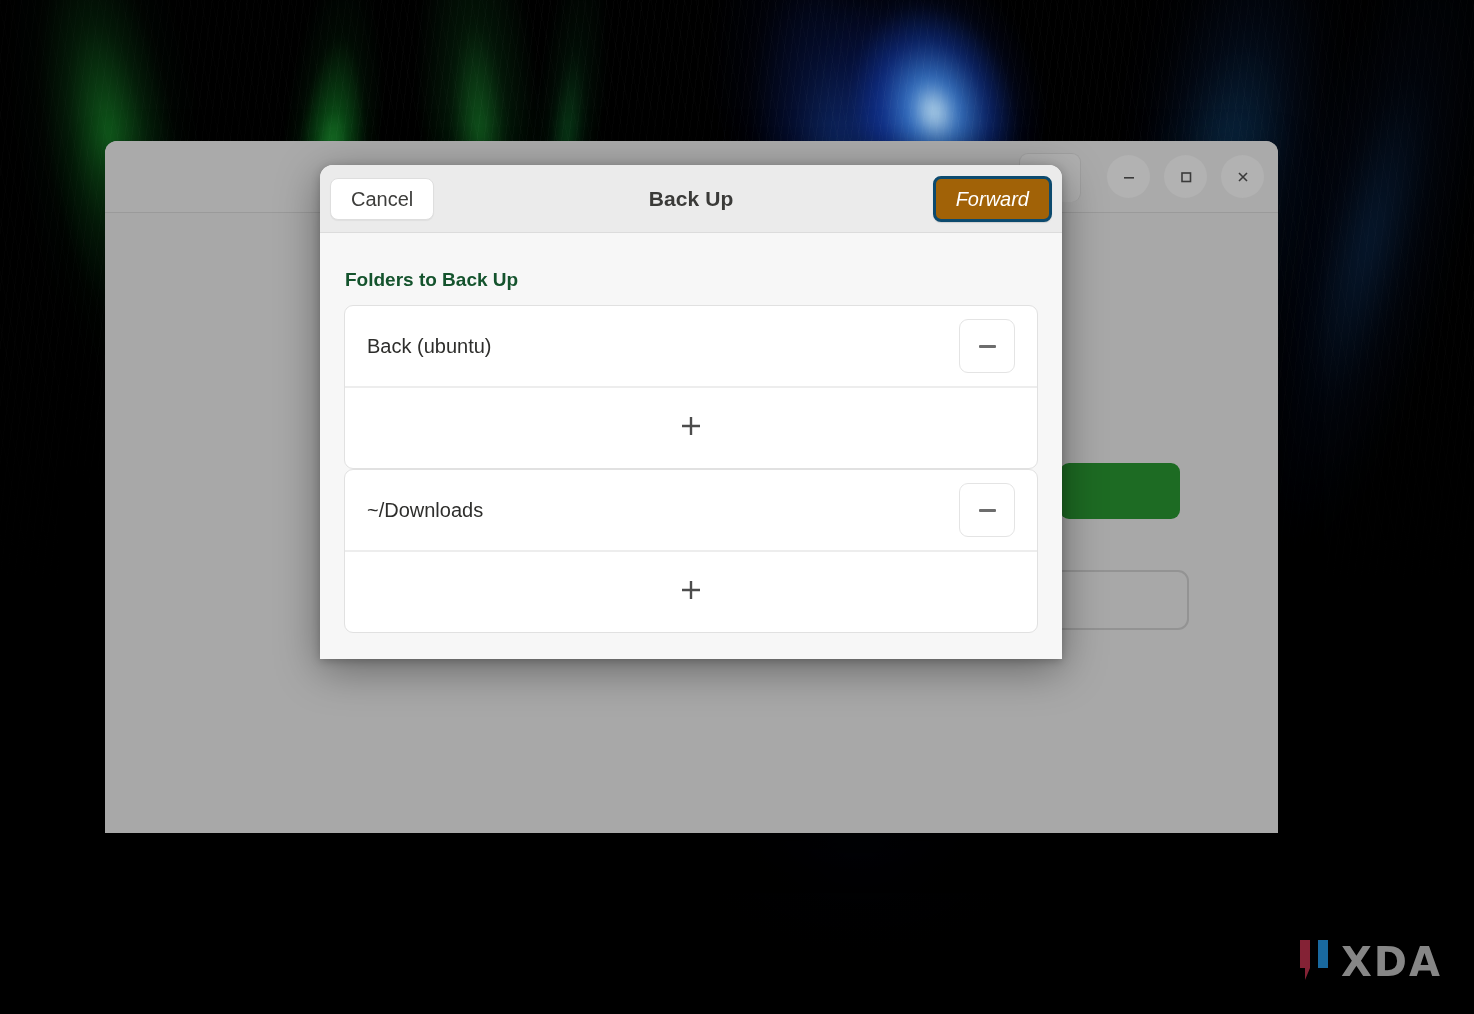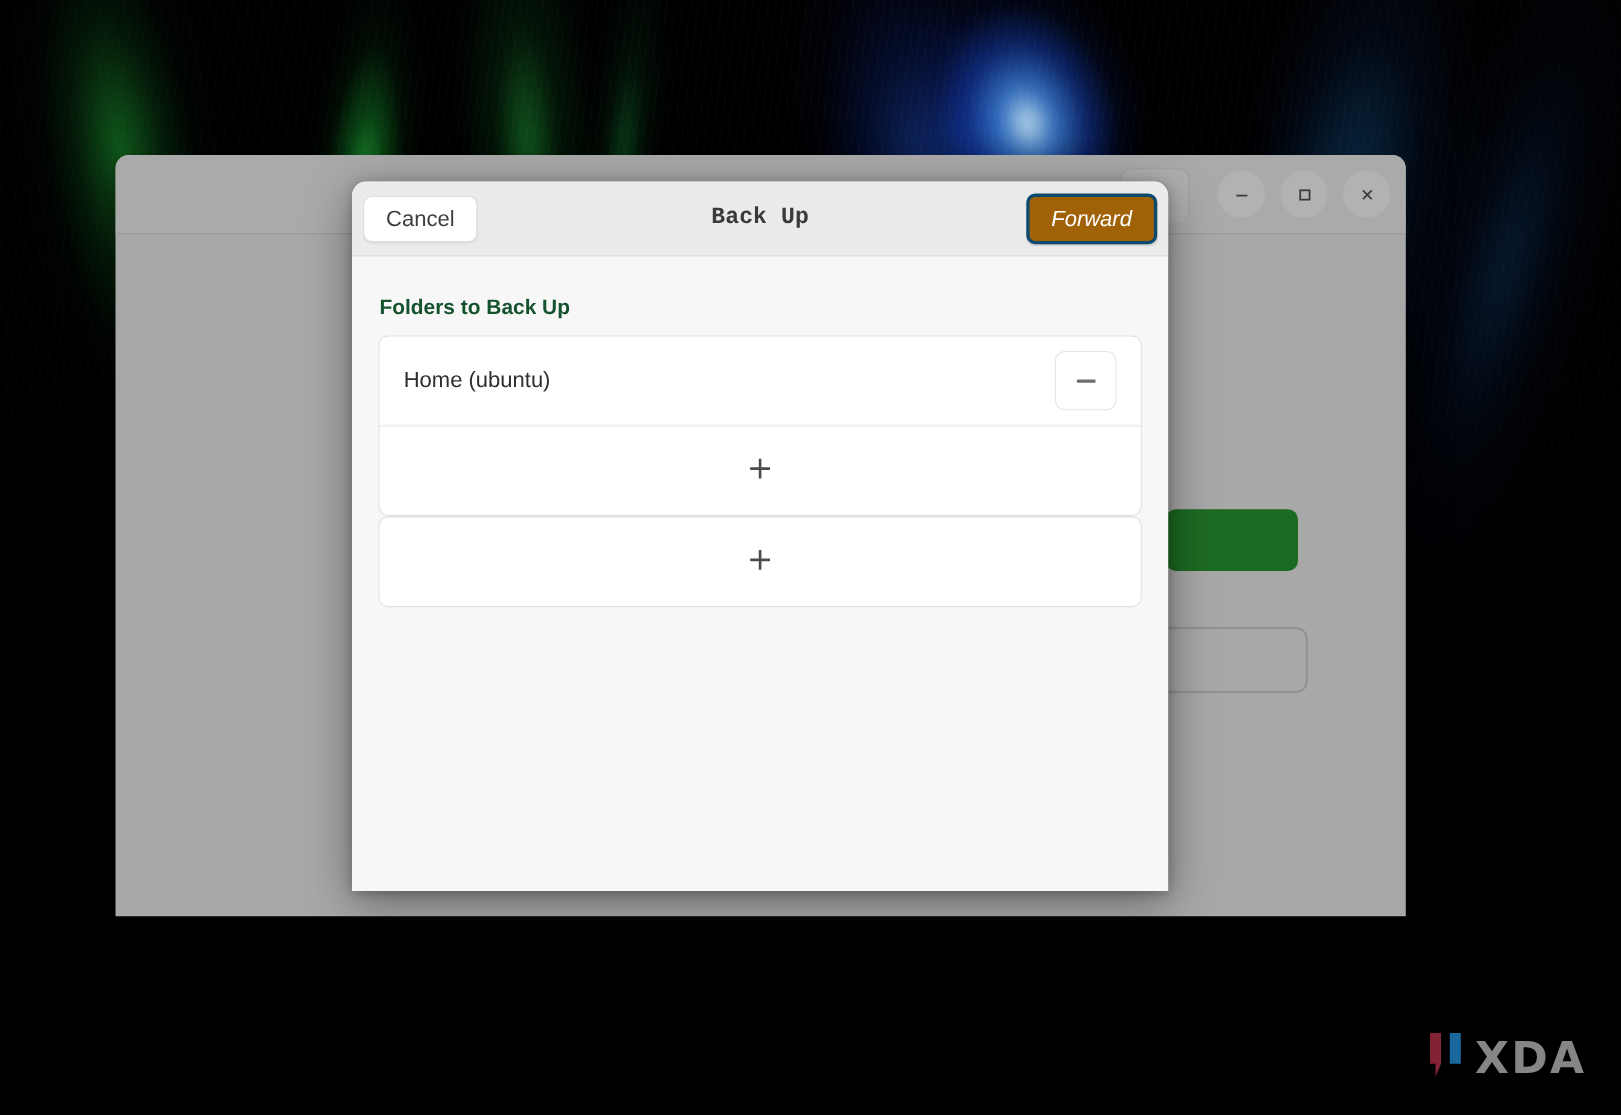--- a/index.html
+++ b/index.html
@@ -209,21 +209,21 @@
     border: 2px solid #939393;
     background: transparent;
   }
 
   
   #dialog {
     position: absolute;
     left: 320px;
     top: 165px;
     width: 742px;
-    height: 645px;
+    height: 494px;
     background: #f7f7f7;
     border-radius: 13px 13px 0 0;
     box-shadow: 0 10px 44px rgba(0,0,0,0.40), 0 2px 10px rgba(0,0,0,0.22);
     overflow: hidden;
     display: flex;
     flex-direction: column;
   }
   #dialog-headerbar {
     flex: 0 0 auto;
     height: 67px;
@@ -237,21 +237,20 @@
   }
   #dialog-title {
     position: absolute;
     left: 0; right: 0;
     text-align: center;
     font-size: 21px;
     font-weight: bold;
     color: #3a3a38;
     letter-spacing: 0.1px;
     pointer-events: none;
-    font-family: Liberation Mono, monospace;
   }
   .hb-btn {
     position: relative;
     z-index: 2;
     font-size: 20px;
     border-radius: 8px;
     padding: 10px 20px;
     line-height: 1;
     cursor: pointer;
     user-select: none;
@@ -407,35 +406,41 @@
     <div class="hb-btn" id="cancel-button">Cancel</div>
     <div id="dialog-title">Back Up</div>
     <div class="hb-btn" id="forward-button">Forward</div>
   </div>
 
   <div id="dialog-content">
 
     <div class="section-heading">Folders to Back Up</div>
     <div class="list-card">
       <div class="list-row">
-        <span class="row-label">Home (ubuntu)</span>
+        <span class="row-label">Back (ubuntu)</span>
         <span class="remove-button">
           <span class="icon-minus"></span>
         </span>
       </div>
       <div class="list-row add-row with-top-border">
         <span class="icon-plus">
           <svg width="26" height="26" viewBox="0 0 26 26" aria-hidden="true">
             <path d="M13 4 V22 M4 13 H22" stroke="currentColor" stroke-width="2.4" fill="none"></path>
           </svg>
         </span>
       </div>
     </div>
 
     <div class="list-card">
+      <div class="list-row">
+        <span class="row-label">~/Downloads</span>
+        <span class="remove-button">
+          <span class="icon-minus"></span>
+        </span>
+      </div>
       <div class="list-row add-row with-top-border">
         <span class="icon-plus">
           <svg width="26" height="26" viewBox="0 0 26 26" aria-hidden="true">
             <path d="M13 4 V22 M4 13 H22" stroke="currentColor" stroke-width="2.4" fill="none"></path>
           </svg>
         </span>
       </div>
     </div>
 
   </div>

